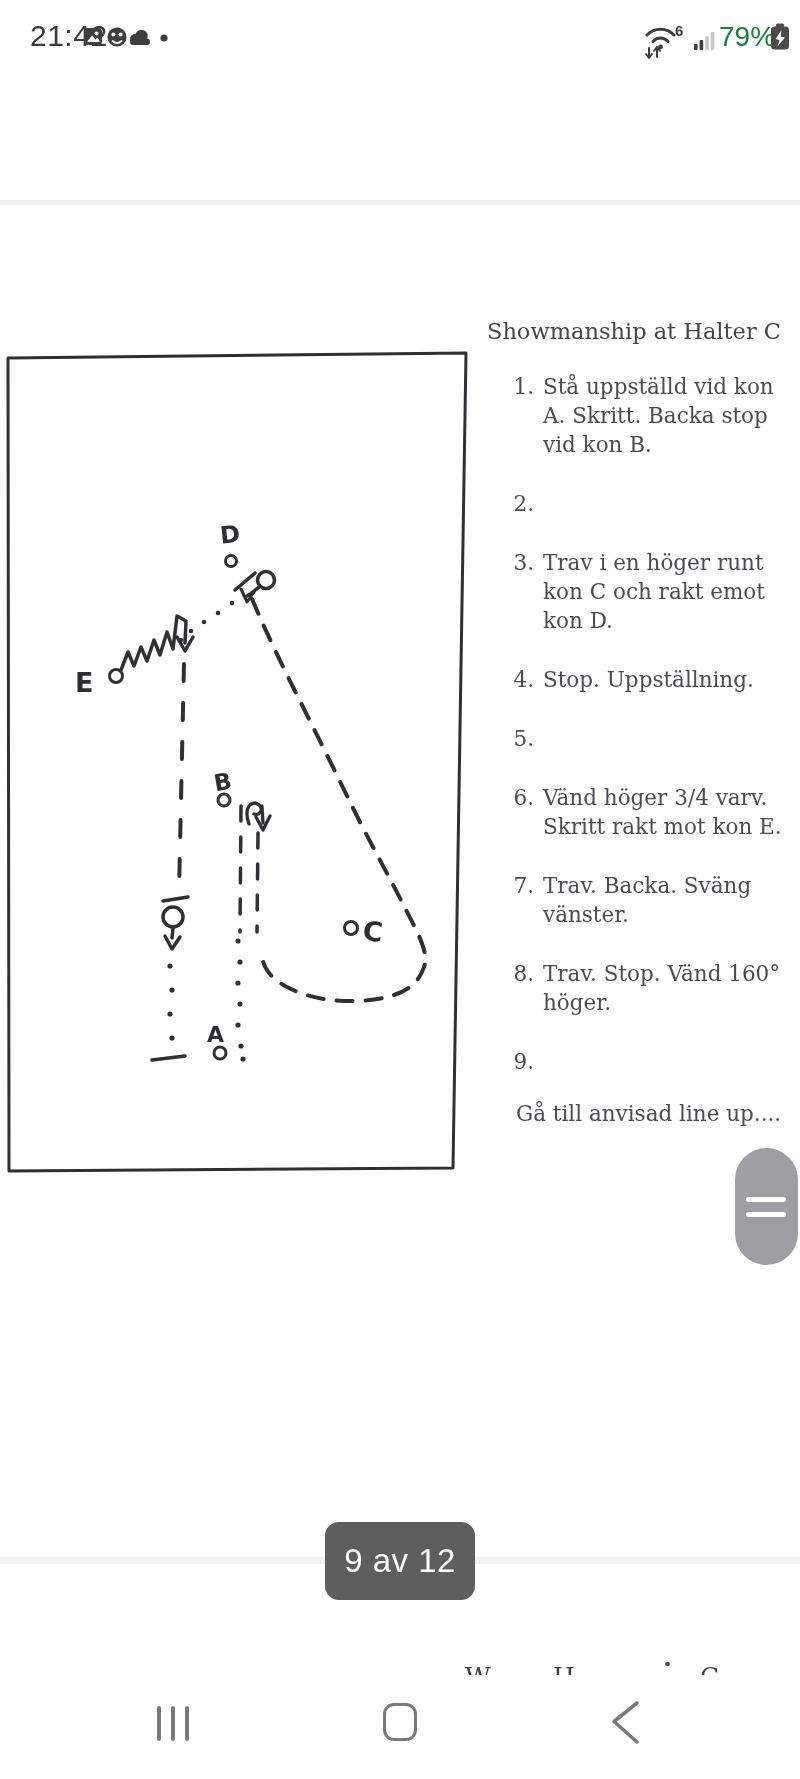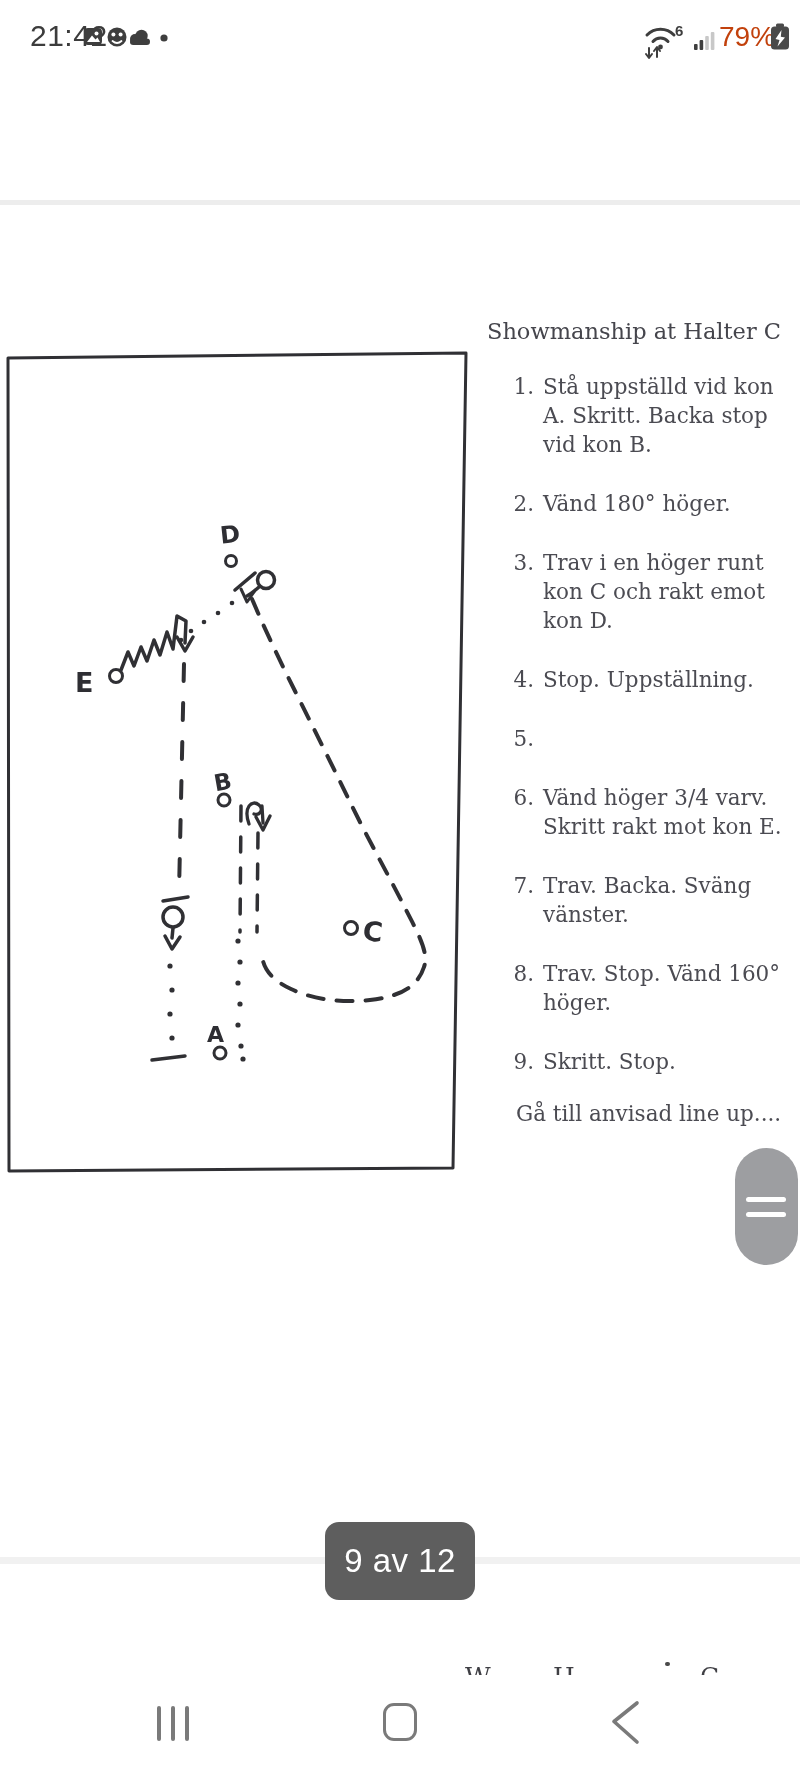--- a/index.html
+++ b/index.html
@@ -8,21 +8,21 @@
     background:#ffffff; overflow:hidden;
     font-family:"DejaVu Serif", serif;
     color:#4b4b52;
   }
   
   .status-bar { position:absolute; left:0; top:0; width:800px; height:70px; background:#fff; }
   .clock { position:absolute; left:30px; top:19px; font-family:"Liberation Sans",sans-serif;
            font-size:30px; color:#3c3c3c; letter-spacing:0.5px; }
   .sb-ico { position:absolute; top:0; }
   .pct { position:absolute; left:719px; top:21px; font-family:"Liberation Sans",sans-serif;
-         font-size:28px; color:#c2410c; }
+         font-size:28px; color:#15803d; }
   
   .sep-top { position:absolute; left:0; top:200px; width:800px; height:5px; background:#ededed; }
   .sep-page { position:absolute; left:0; top:1557px; width:800px; height:7px; background:#f1f1f1; }
   
   .doc-title { position:absolute; left:464px; top:318px; width:340px; text-align:center;
                font-size:22.5px; color:#45454c; }
   .steps { position:absolute; left:502px; top:372px; width:300px; list-style:none; margin:0; padding:0; }
   .steps li { display:flex; margin-bottom:30px; font-size:21.5px; line-height:29px; }
   .step-num { width:32px; text-align:right; padding-right:9px; flex:none; }
   .step-text { width:248px; }
@@ -191,21 +191,20 @@
 
   <div class="doc-title">Showmanship at Halter C</div>
 
   <ol class="steps">
     <li>
       <span class="step-num">1.</span>
       <span class="step-text">Stå uppställd vid kon A. Skritt. Backa stop vid kon B.</span>
       </li>
     <li>
       <span class="step-num">2.</span>
-      <span class="step-text">Vänd 180° höger.</span>
       </li>
     <li>
       <span class="step-num">3.</span>
       <span class="step-text">Trav i en höger runt kon C och rakt emot kon D.</span>
       </li>
     <li>
       <span class="step-num">4.</span>
       <span class="step-text">Stop. Uppställning.</span>
       </li>
     <li>
@@ -218,21 +217,20 @@
     <li>
       <span class="step-num">7.</span>
       <span class="step-text">Trav. Backa. Sväng vänster.</span>
       </li>
     <li>
       <span class="step-num">8.</span>
       <span class="step-text">Trav. Stop. Vänd 160° höger.</span>
       </li>
     <li>
       <span class="step-num">9.</span>
-      <span class="step-text">Skritt. Stop.</span>
       </li>
   </ol>
 
   <div class="closing">Gå till anvisad line up....</div>
 
   <div class="scroll-pill">
     <span class="bar bar1"></span>
     <span class="bar bar2"></span>
   </div>
 

